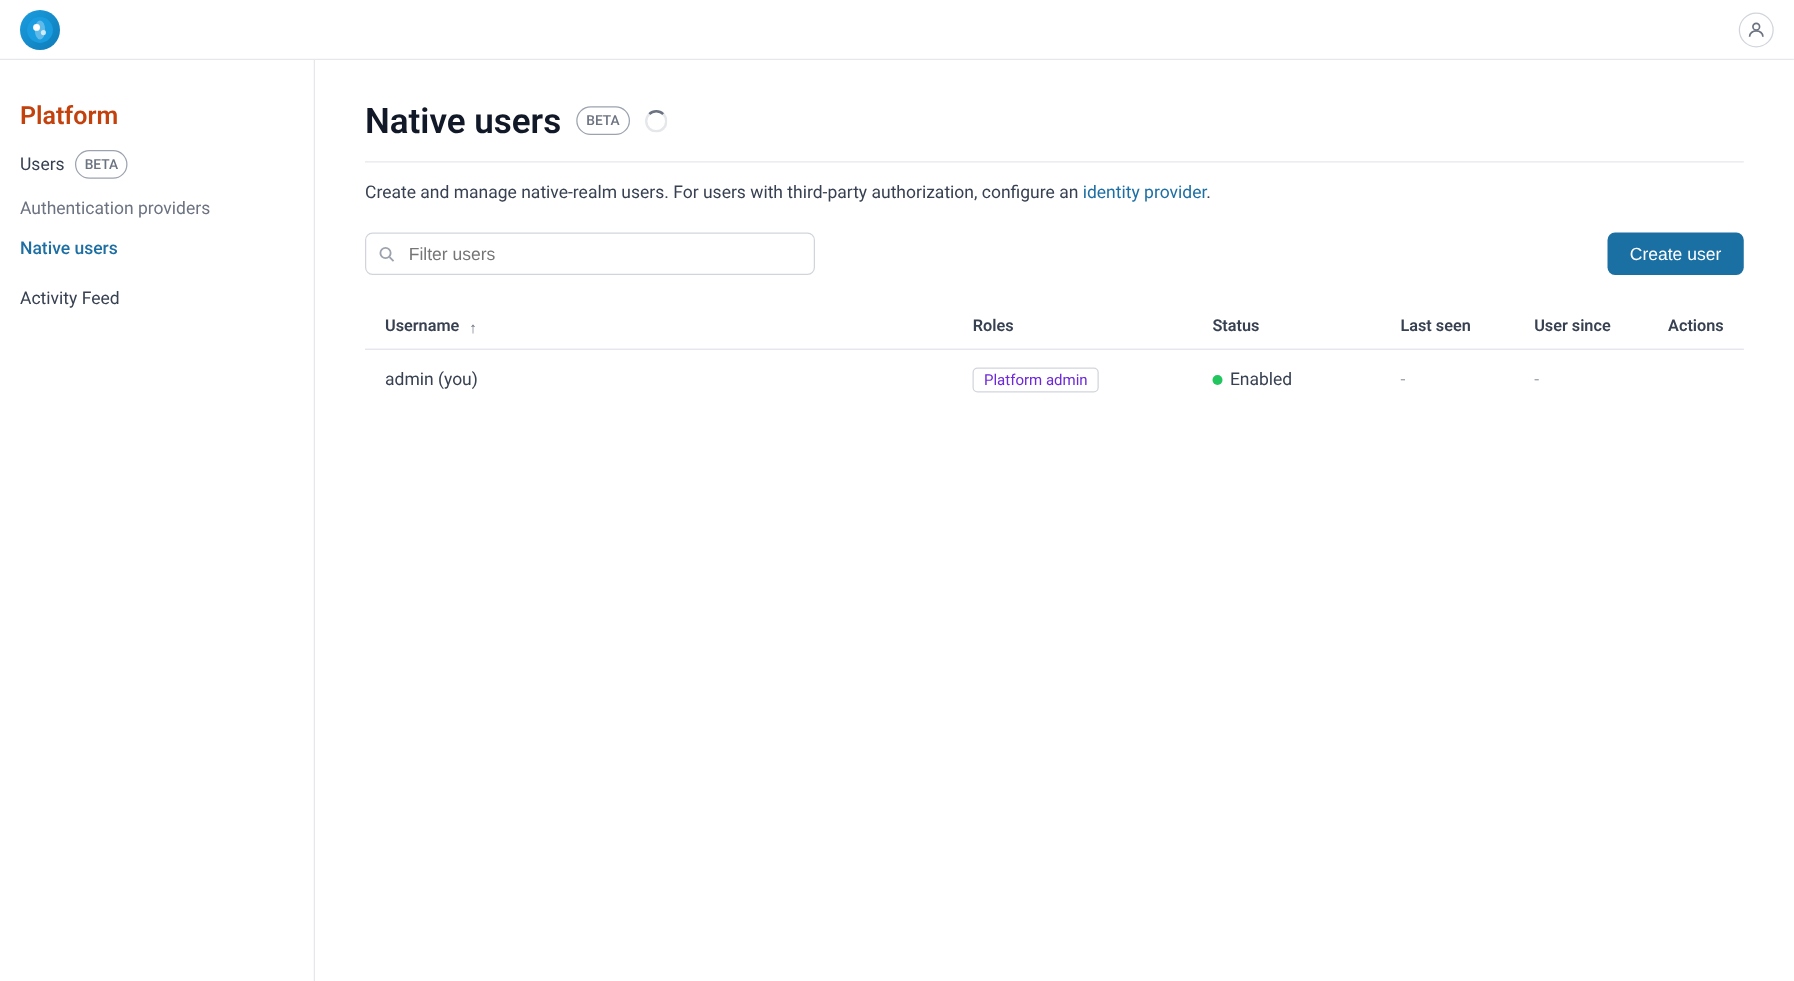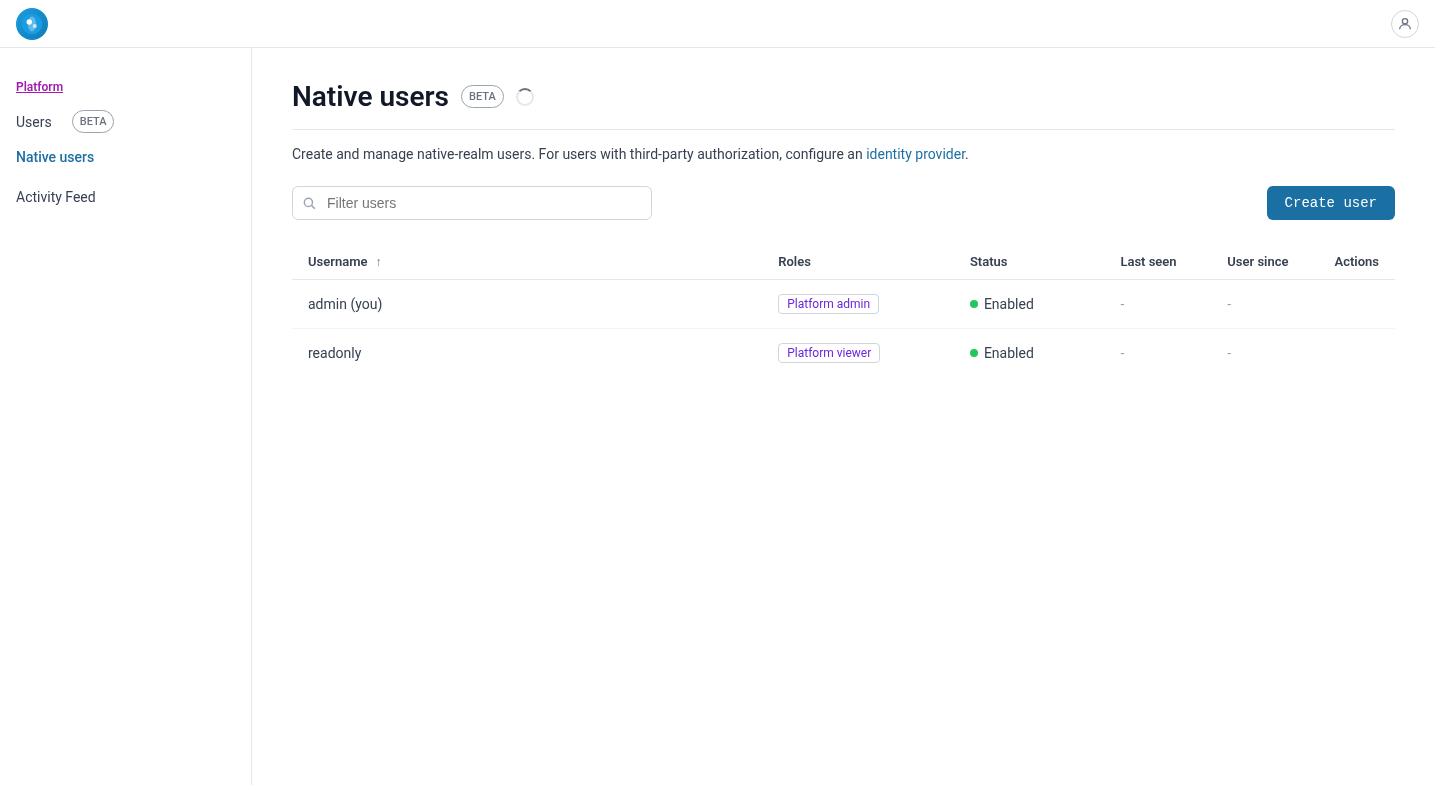--- a/index.html
+++ b/index.html
@@ -54,25 +54,24 @@
       cursor: pointer;
       color: #374151;
       font-size: 14px;
       display: flex;
       align-items: center;
       gap: 8px;
     }
     .sidebar-item.active { color: #1d6fa3; font-weight: 500; }
     .sidebar-item.section-header {
       font-weight: 600;
-      color: #a21caf;
-      font-size: 12px;
+      color: #c2410c;
+      font-size: 20px;
       cursor: default;
       padding-top: 16px;
-      text-decoration: underline;
     }
     .sidebar-item.sub-item { padding-left: 16px; color: #6b7280; }
     .sidebar-item.sub-item.active { color: #1d6fa3; font-weight: 500; }
 
     .beta-badge {
       display: inline-block;
       border: 1px solid #9ca3af;
       border-radius: 9999px;
       padding: 3px 7px;
       font-size: 11px;
@@ -153,21 +152,20 @@
     }
     .create-user-btn {
       background: #1a6fa3;
       color: #fff;
       border: none;
       border-radius: 6px;
       padding: 9px 18px;
       font-size: 14px;
       font-weight: 500;
       cursor: pointer;
-      font-family: Liberation Mono, monospace;
     }
 
     
     .users-table {
       width: 100%;
       border-collapse: collapse;
     }
     .users-table th {
       text-align: left;
       padding: 10px 16px;
@@ -234,23 +232,26 @@
     </svg>
   </div>
 </div>
 
 <div class="layout">
 
   <nav class="sidebar">
     <div class="sidebar-item section-header">
       <span>Platform</span>
     </div>
-    <div class="sidebar-item" style="gap:20px">
+    <div class="sidebar-item" style="gap:8px">
       <span>Users</span>
       <span class="beta-badge">BETA</span>
+    </div>
+    <div class="sidebar-item sub-item">
+      <span>Authentication providers</span>
     </div>
     <div class="sidebar-item sub-item active">
       <span>Native users</span>
     </div>
     <div class="sidebar-item" style="margin-top:8px">
       <span>Activity Feed</span>
     </div>
   </nav>
 
   <main class="main">
@@ -323,38 +324,17 @@
             </div>
           </td>
           <td>
             <span class="dash">-</span>
           </td>
           <td>
             <span class="dash">-</span>
           </td>
           <td></td>
         </tr>
-        <tr>
-          <td>
-            <span>readonly</span>
-          </td>
-          <td>
-            <span class="role-badge">Platform viewer</span>
-          </td>
-          <td>
-            <div class="status-enabled">
-              <div class="status-dot"></div>
-              <span>Enabled</span>
-            </div>
-          </td>
-          <td>
-            <span class="dash">-</span>
-          </td>
-          <td>
-            <span class="dash">-</span>
-          </td>
-          <td></td>
-        </tr>
       </tbody>
     </table>
 
   </main>
 </div>
 
 </body></html>

